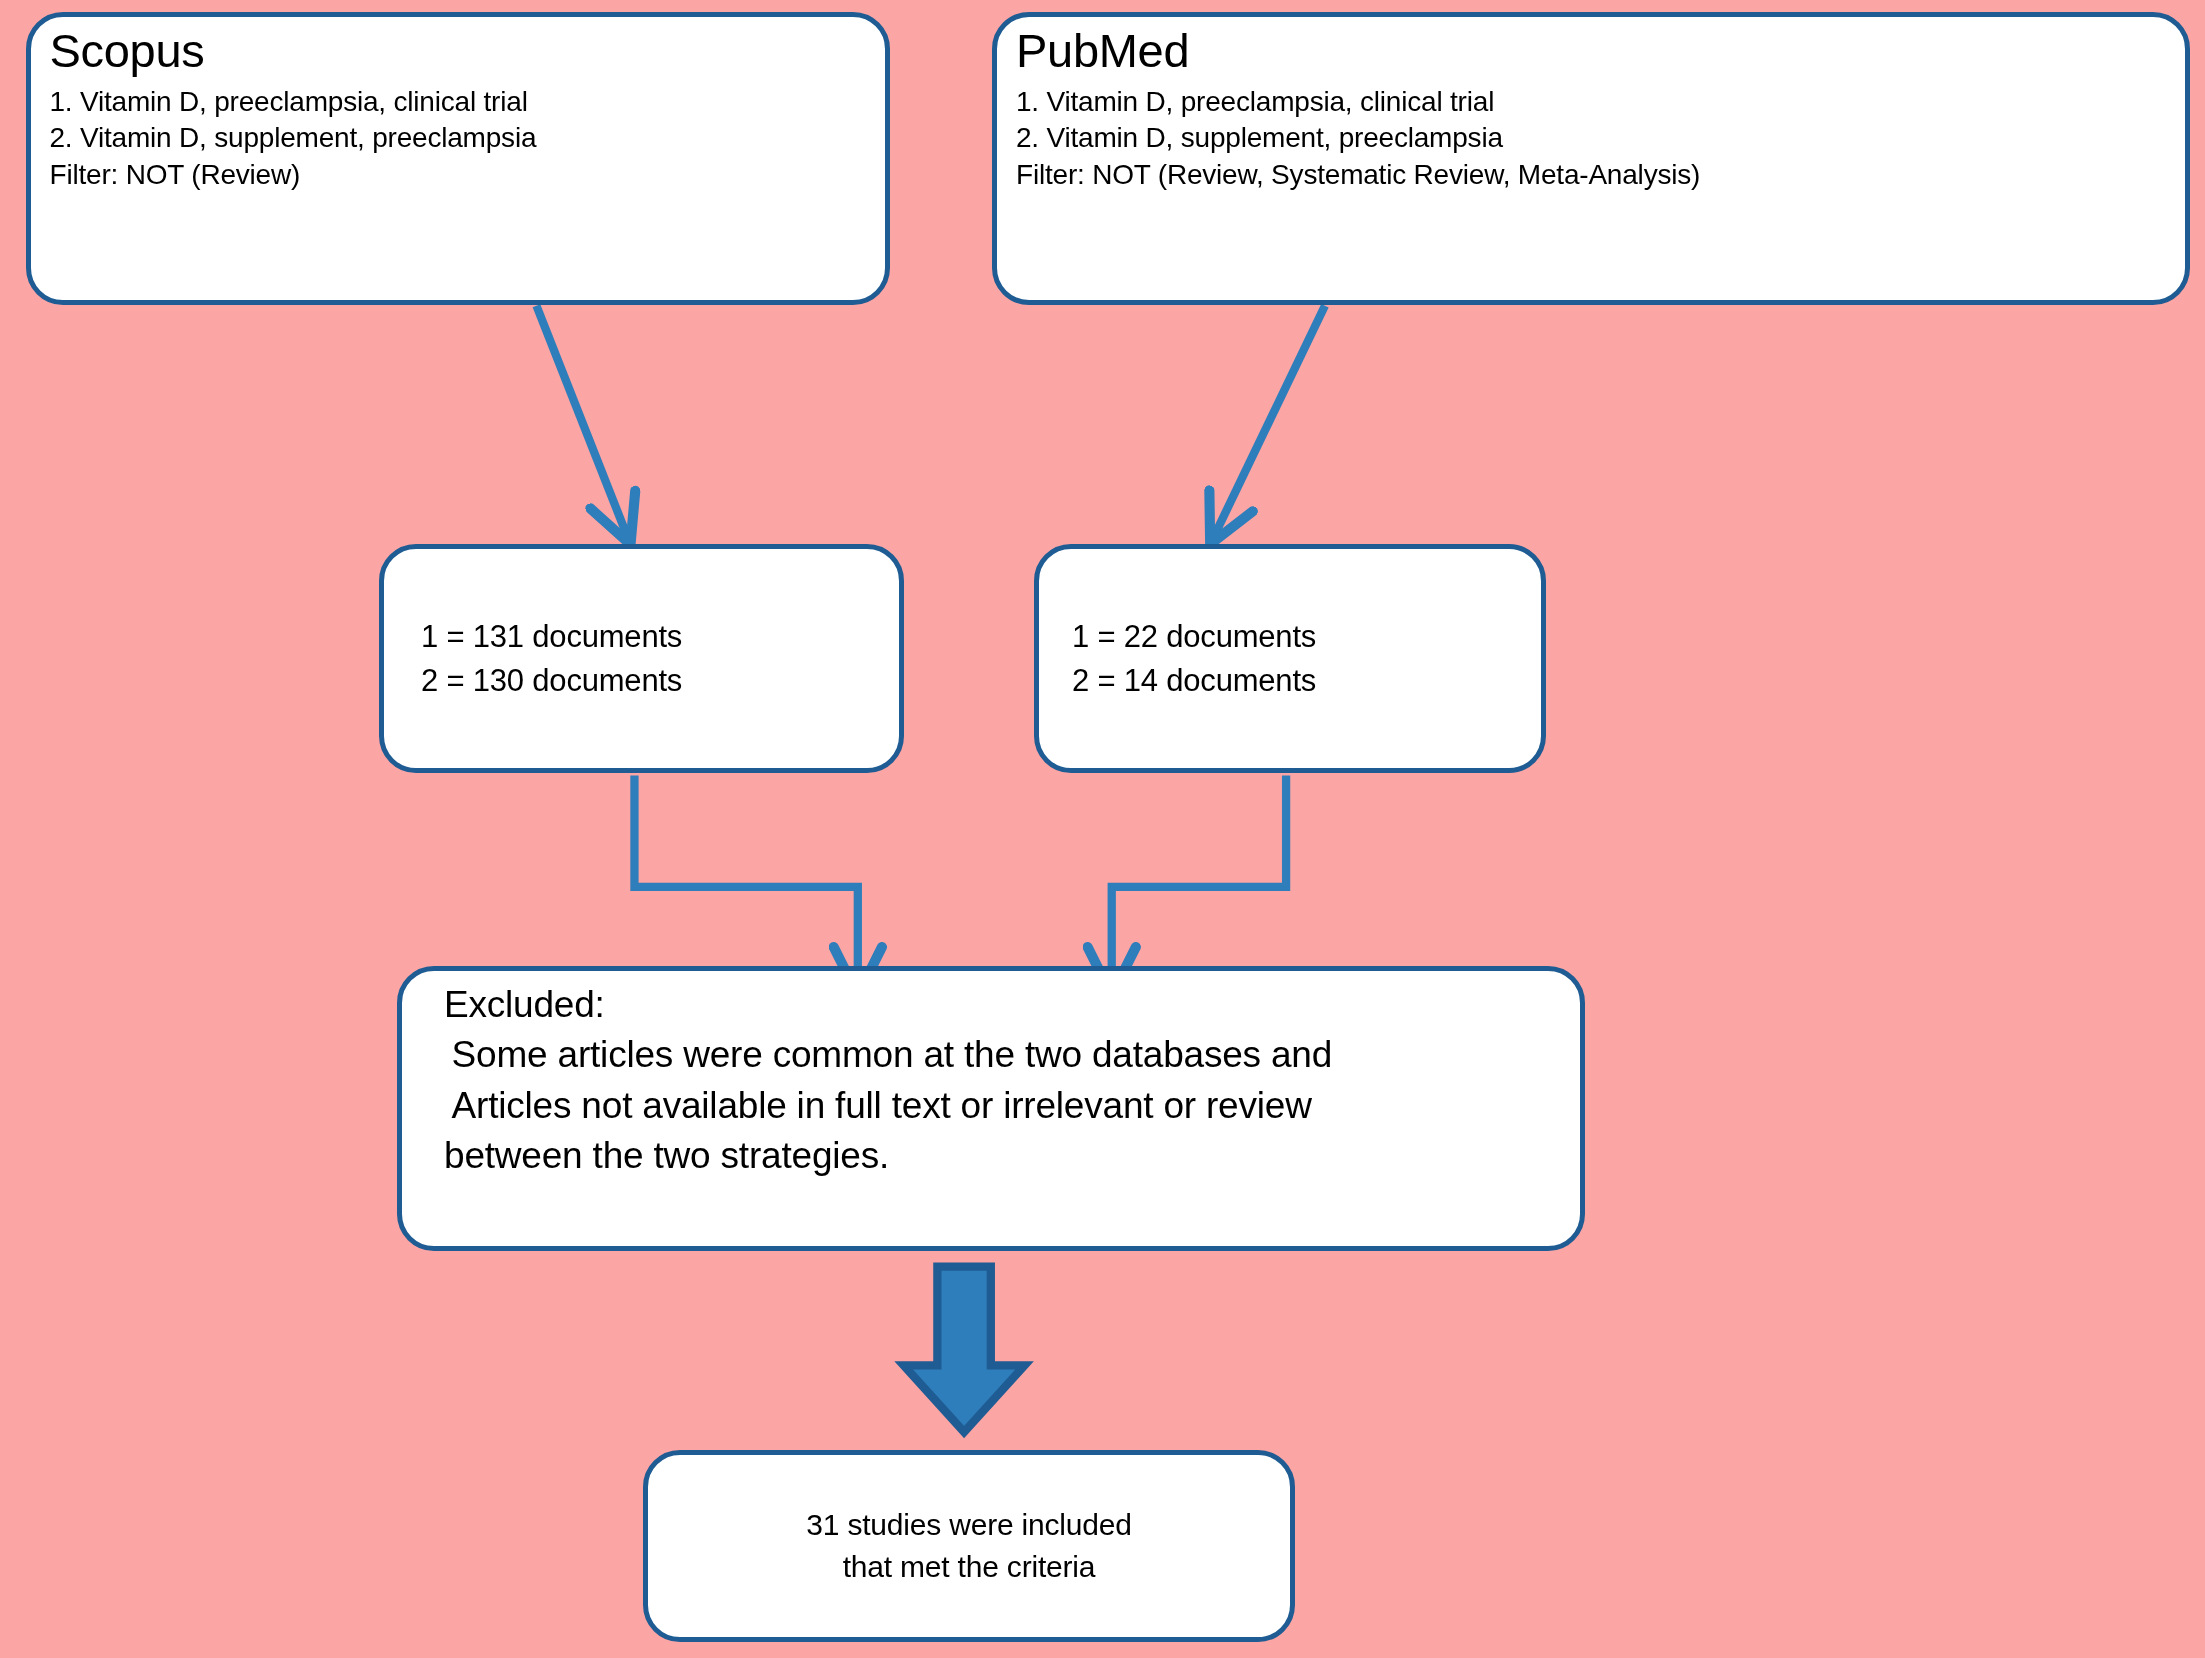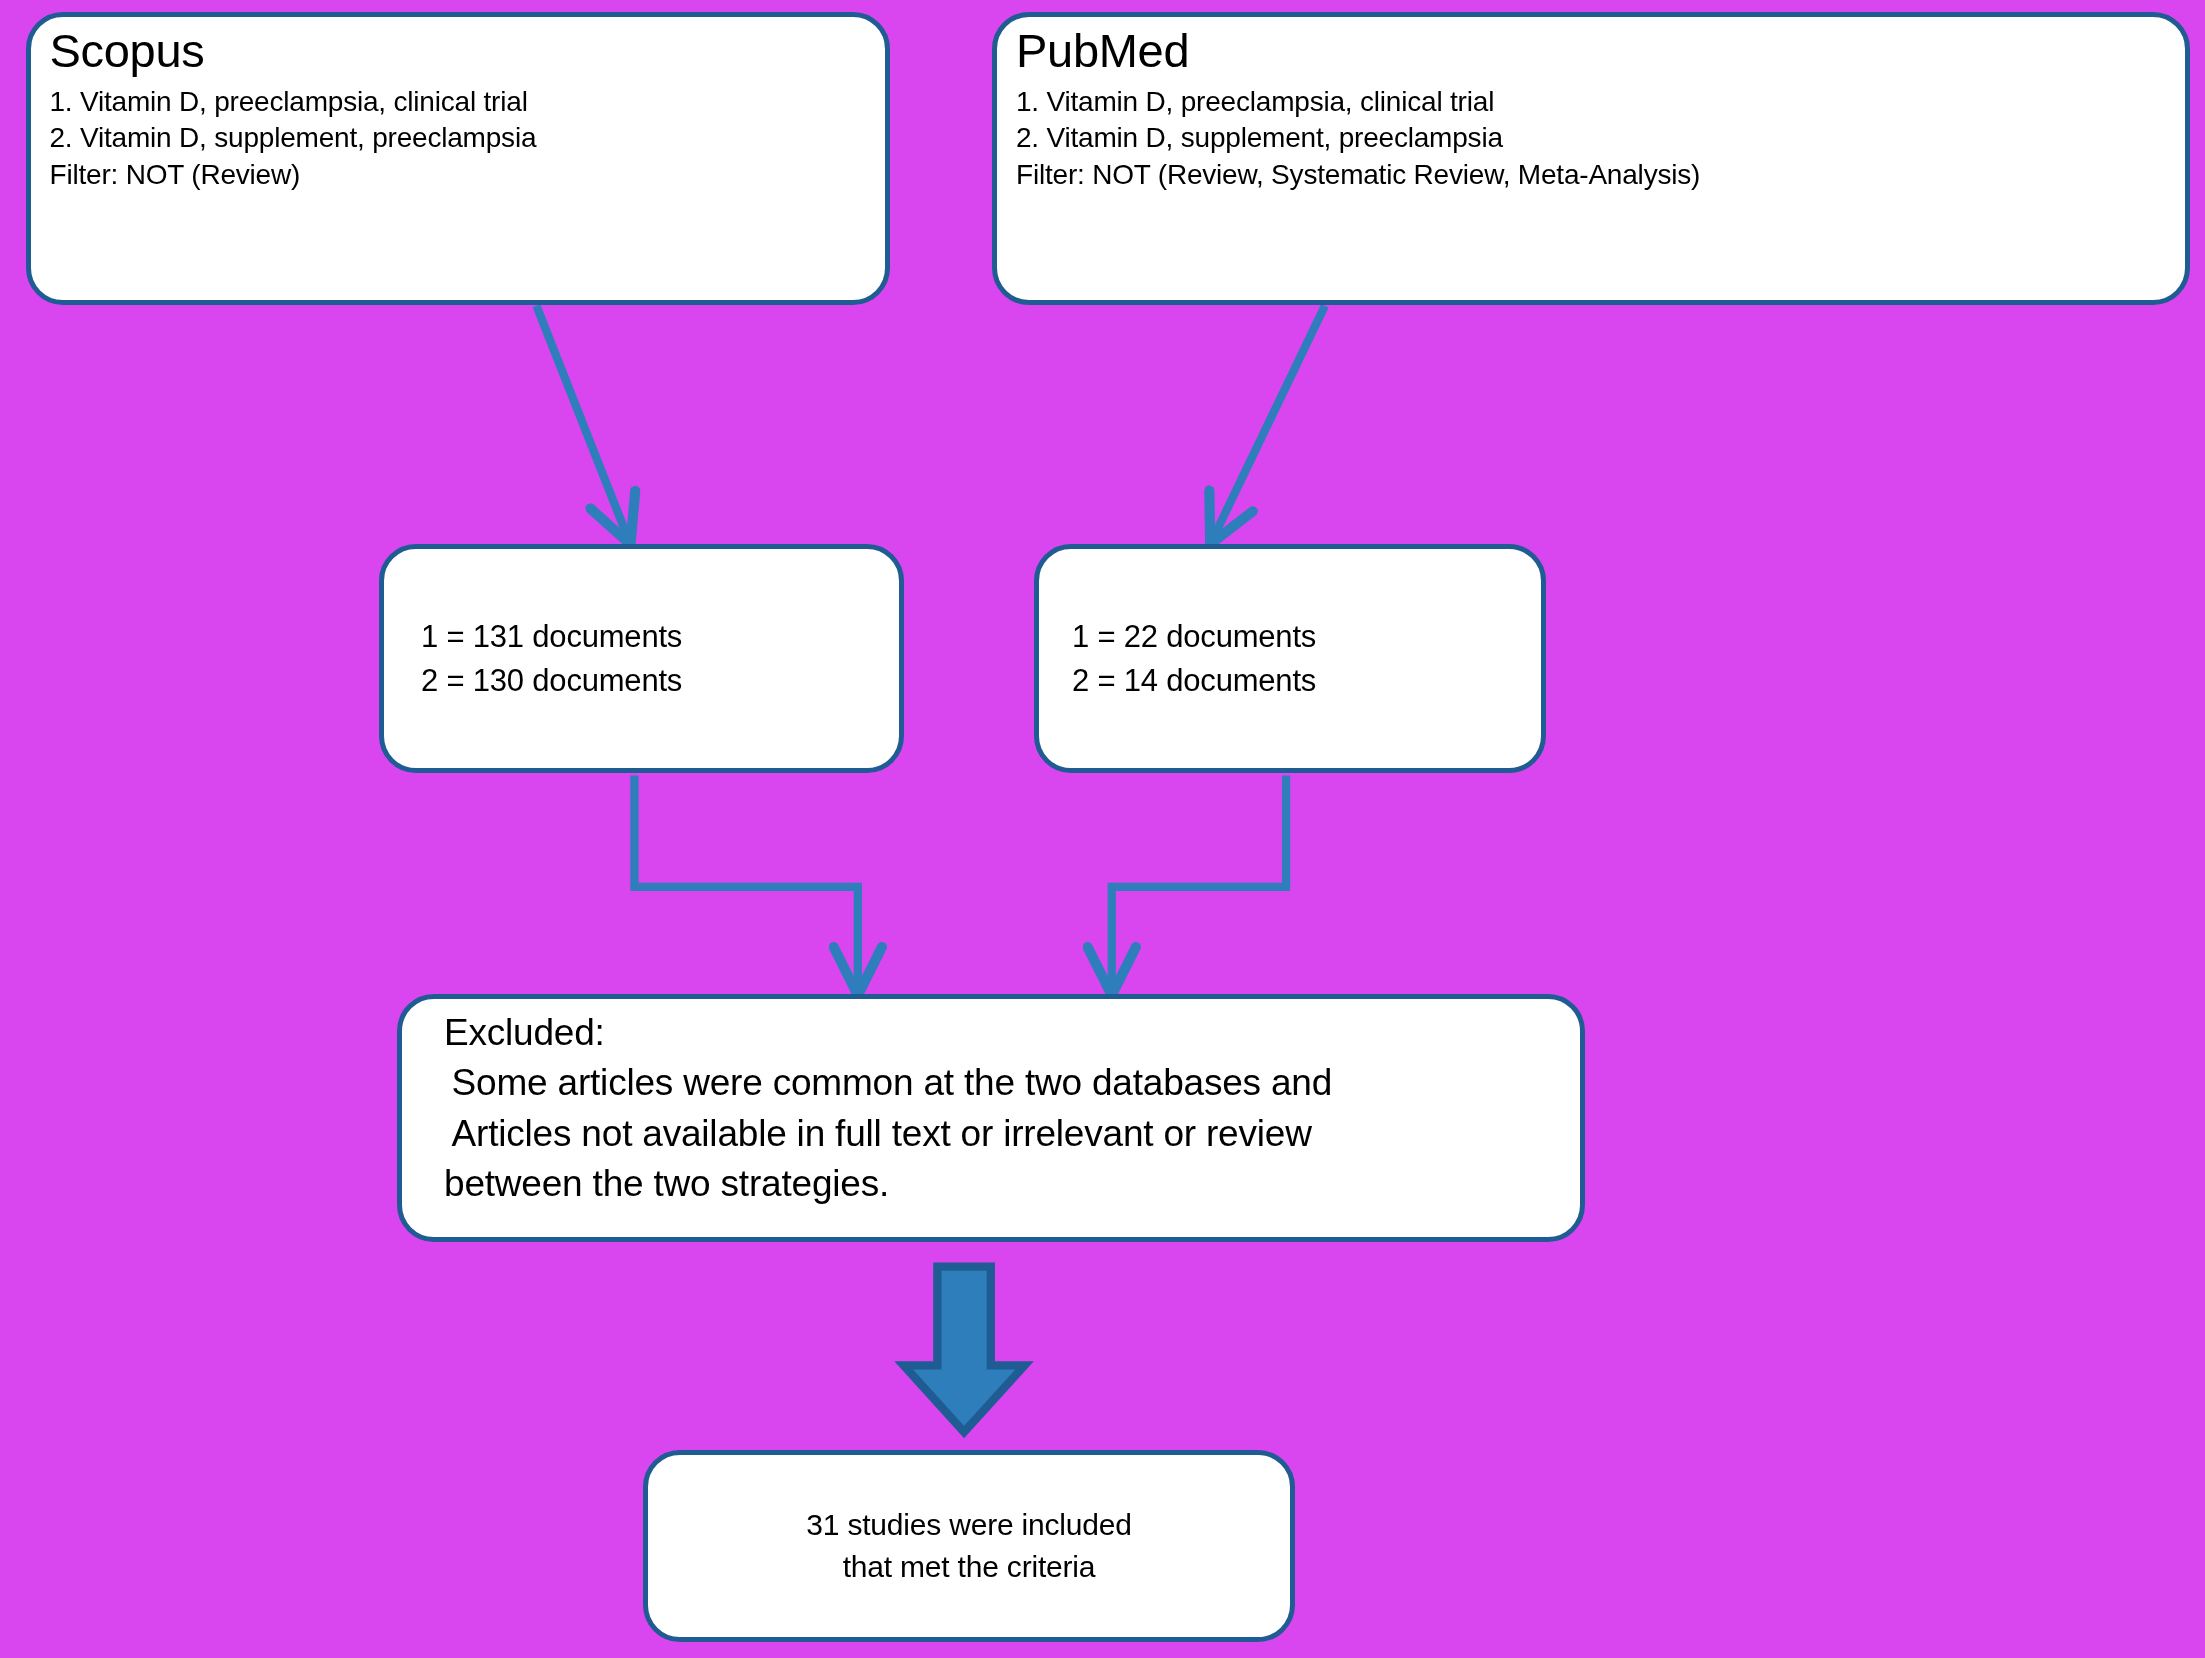--- a/index.html
+++ b/index.html
@@ -4,21 +4,21 @@
 <style>
   html, body {
     margin: 0;
     padding: 0;
     background: #ffffff;
   }
   #canvas {
     position: relative;
     width: 2205px;
     height: 1659px;
-    background: #d946ef;
+    background: #fca5a5;
     overflow: hidden;
     font-family: "Liberation Sans", sans-serif;
   }
   .node {
     position: absolute;
     box-sizing: border-box;
     background: #ffffff;
     border: 5.7px solid #1F5C93;
     border-radius: 37px;
     color: #000000;
@@ -61,21 +61,21 @@
   }
   .docs-line {
     font-size: 31px;
     line-height: 1.42;
     letter-spacing: -0.2px;
   }
   #scopus-docs-node .docs-lines { padding-left: 37px; text-align: left; }
   #pubmed-docs-node .docs-lines { padding-left: 33px; text-align: left; }
 
   
-  #excluded-node { left: 397px; top: 994px; width: 1188px; height: 248px; text-decoration: underline; }
+  #excluded-node { left: 397px; top: 966px; width: 1188px; height: 285px; text-decoration: underline; }
   #excluded-node .lines { left: 42px; top: 9px; }
   .exc-line {
     font-size: 37px;
     line-height: 1.36;
     letter-spacing: -0.2px;
   }
   .exc-indent { padding-left: 7.6px; }
 
   
   #included-node { left: 643px; top: 1450px; width: 652px; height: 192px; }

